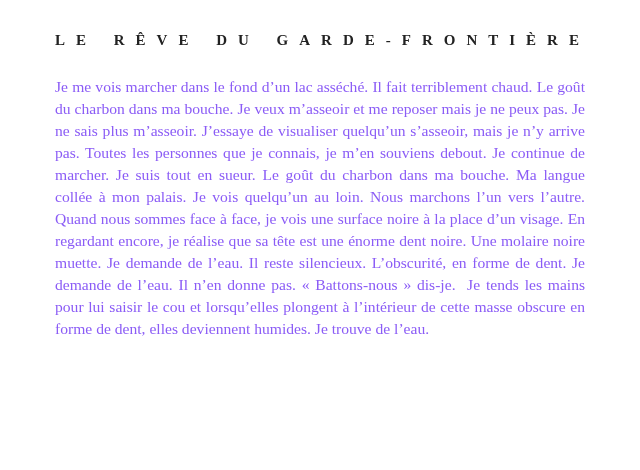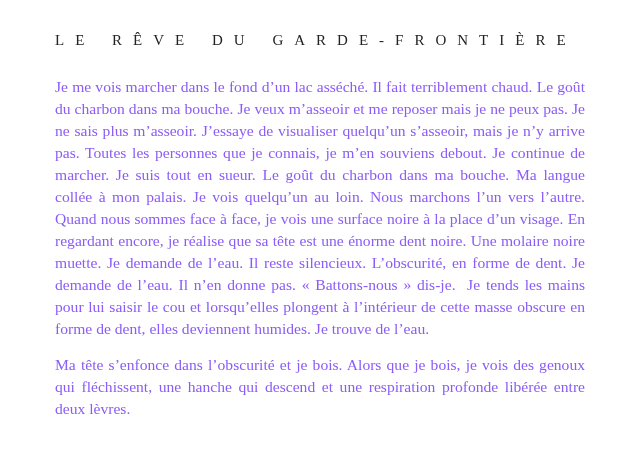--- a/index.html
+++ b/index.html
@@ -15,21 +15,21 @@
     background: #ffffff;
     color: #1d1d1d;
     padding: 30px 55px 0 55px;
     font-family: "Liberation Serif", "DejaVu Serif", serif;
     overflow: hidden;
   }
   .title {
     margin: 0 0 26px 0;
     font-size: 15px;
     line-height: 20px;
-    font-weight: 400;
+    font-weight: 700;
     letter-spacing: 11px;
     word-spacing: 2px;
     white-space: nowrap;
     color: #222222;
   }
   .body-text {
     width: 530px;
   }
   .body-paragraph {
     margin: 0;
@@ -44,15 +44,14 @@
     margin-top: 14px;
   }
 </style>
 </head>
 <body>
 
 <div class="page">
   <h1 class="title">LE RÊVE DU GARDE-FRONTIÈRE</h1>
   <div class="body-text">
     <p class="body-paragraph">Je me vois marcher dans le fond d’un lac asséché. Il fait terriblement chaud. Le goût du charbon dans ma bouche. Je veux m’asseoir et me reposer mais je ne peux pas. Je ne sais plus m’asseoir. J’essaye de visualiser quelqu’un s’asseoir, mais je n’y arrive pas. Toutes les personnes que je connais, je m’en souviens debout. Je continue de marcher. Je suis tout en sueur. Le goût du charbon dans ma bouche. Ma langue collée à mon palais. Je vois quelqu’un au loin. Nous marchons l’un vers l’autre. Quand nous sommes face à face, je vois une surface noire à la place d’un visage. En regardant encore, je réalise que sa tête est une énorme dent noire. Une molaire noire muette. Je demande de l’eau. Il reste silencieux. L’obscurité, en forme de dent. Je demande de l’eau. Il n’en donne pas. «&nbsp;Battons-nous&nbsp;» dis-je.&nbsp; Je tends les mains pour lui saisir le cou et lorsqu’elles plongent à l’intérieur de cette masse obscure en forme de dent, elles deviennent humides. Je trouve de l’eau.</p>
-    <p class="body-paragraph">Ma tête s’enfonce dans l’obscurité et je bois. Alors que je bois, je vois des genoux qui fléchissent, une hanche qui descend et une respiration profonde libérée entre deux lèvres.</p>
   </div>
 </div>
 
 </body></html>

